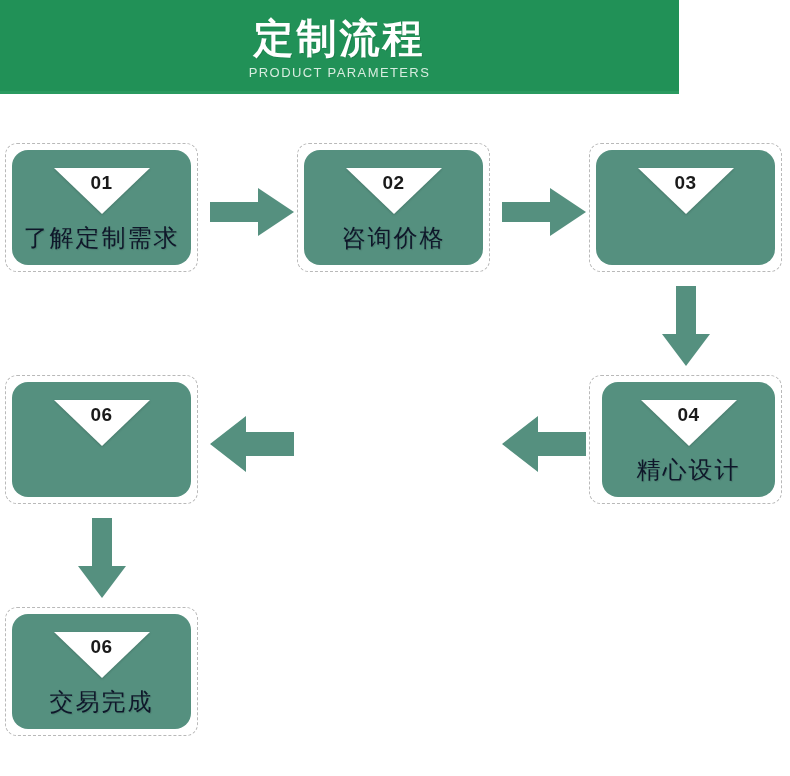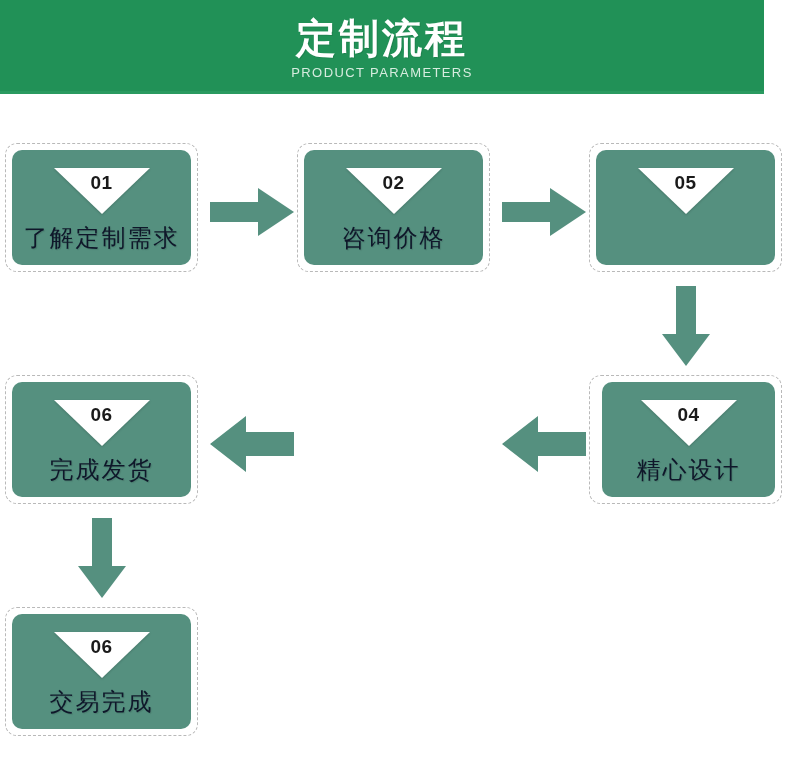--- a/index.html
+++ b/index.html
@@ -18,21 +18,21 @@
     width: 790px;
     height: 776px;
     background: #ffffff;
   }
 
   
   .header {
     position: absolute;
     left: 0;
     top: 0;
-    width: 764px;
+    width: 679px;
     height: 94px;
     background: #219157;
     display: flex;
     flex-direction: column;
     align-items: center;
     justify-content: center;
     box-sizing: border-box;
     overflow: hidden;
   }
   .header-title {
@@ -65,21 +65,21 @@
     position: absolute;
     box-sizing: border-box;
     border: 1px dashed #b9b9b9;
     border-radius: 12px;
     padding: 6px;
   }
   .card-inner {
     width: 100%;
     height: 100%;
     background: #55907f;
-    border-radius: 10px;
+    border-radius: 16px;
     box-sizing: border-box;
     display: flex;
     flex-direction: column;
     align-items: center;
     justify-content: flex-start;
     position: relative;
     overflow: hidden;
   }
   .num-badge {
     position: relative;
@@ -166,21 +166,21 @@
   <div class="arrow" style="left:502px; top:188px;">
     <svg width="84" height="48" viewBox="0 0 84 48" aria-hidden="true">
       <polygon points="0,14 48,14 48,0 84,24 48,48 48,34 0,34" fill="#55907f"></polygon>
     </svg>
   </div>
 
   <div class="card" style="left:589px; top:143px; width:193px; height:129px;">
     <div class="card-inner">
       <div class="num-badge">
         <div class="num-tri"></div>
-        <div class="num-text">05</div>
+        <div class="num-text">03</div>
       </div>
     </div>
   </div>
 
   <div class="arrow" style="left:662px; top:286px;">
     <svg width="48" height="80" viewBox="0 0 48 80" aria-hidden="true">
       <polygon points="14,0 34,0 34,48 48,48 24,80 0,48 14,48" fill="#55907f"></polygon>
     </svg>
   </div>
 
@@ -206,21 +206,20 @@
       <polygon points="84,16 36,16 36,0 0,28 36,56 36,40 84,40" fill="#55907f"></polygon>
     </svg>
   </div>
 
   <div class="card" style="left:5px; top:375px; width:193px; height:129px;">
     <div class="card-inner">
       <div class="num-badge">
         <div class="num-tri"></div>
         <div class="num-text">06</div>
       </div>
-      <div class="card-label">完成发货</div>
     </div>
   </div>
 
   <div class="arrow" style="left:78px; top:518px;">
     <svg width="48" height="80" viewBox="0 0 48 80" aria-hidden="true">
       <polygon points="14,0 34,0 34,48 48,48 24,80 0,48 14,48" fill="#55907f"></polygon>
     </svg>
   </div>
 
   <div class="card" style="left:5px; top:607px; width:193px; height:129px;">

